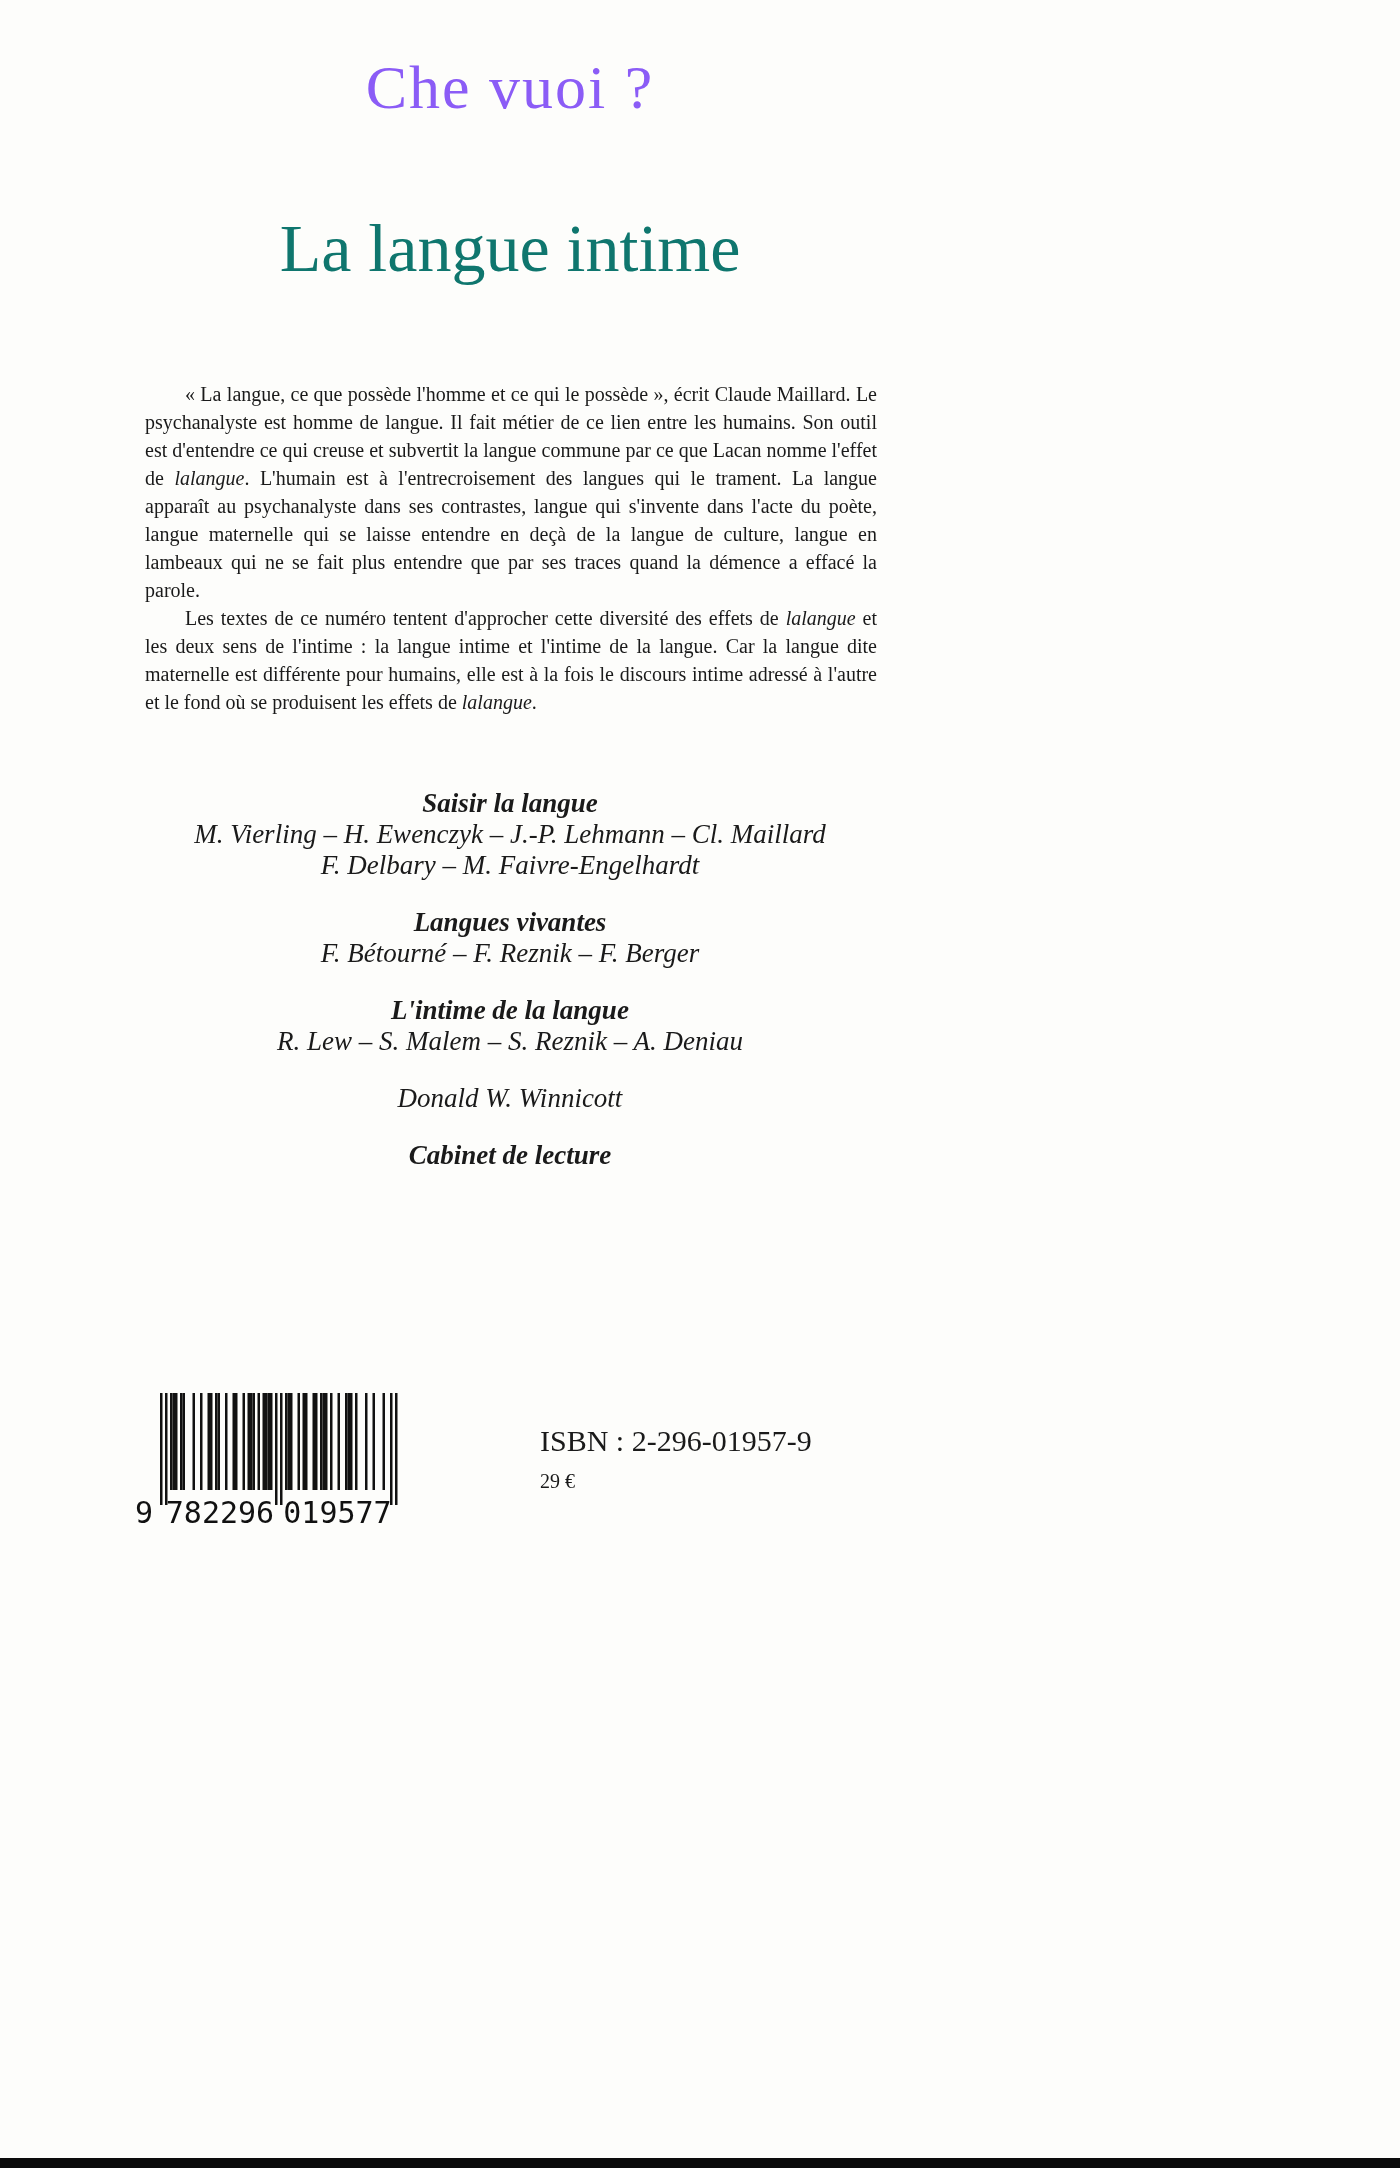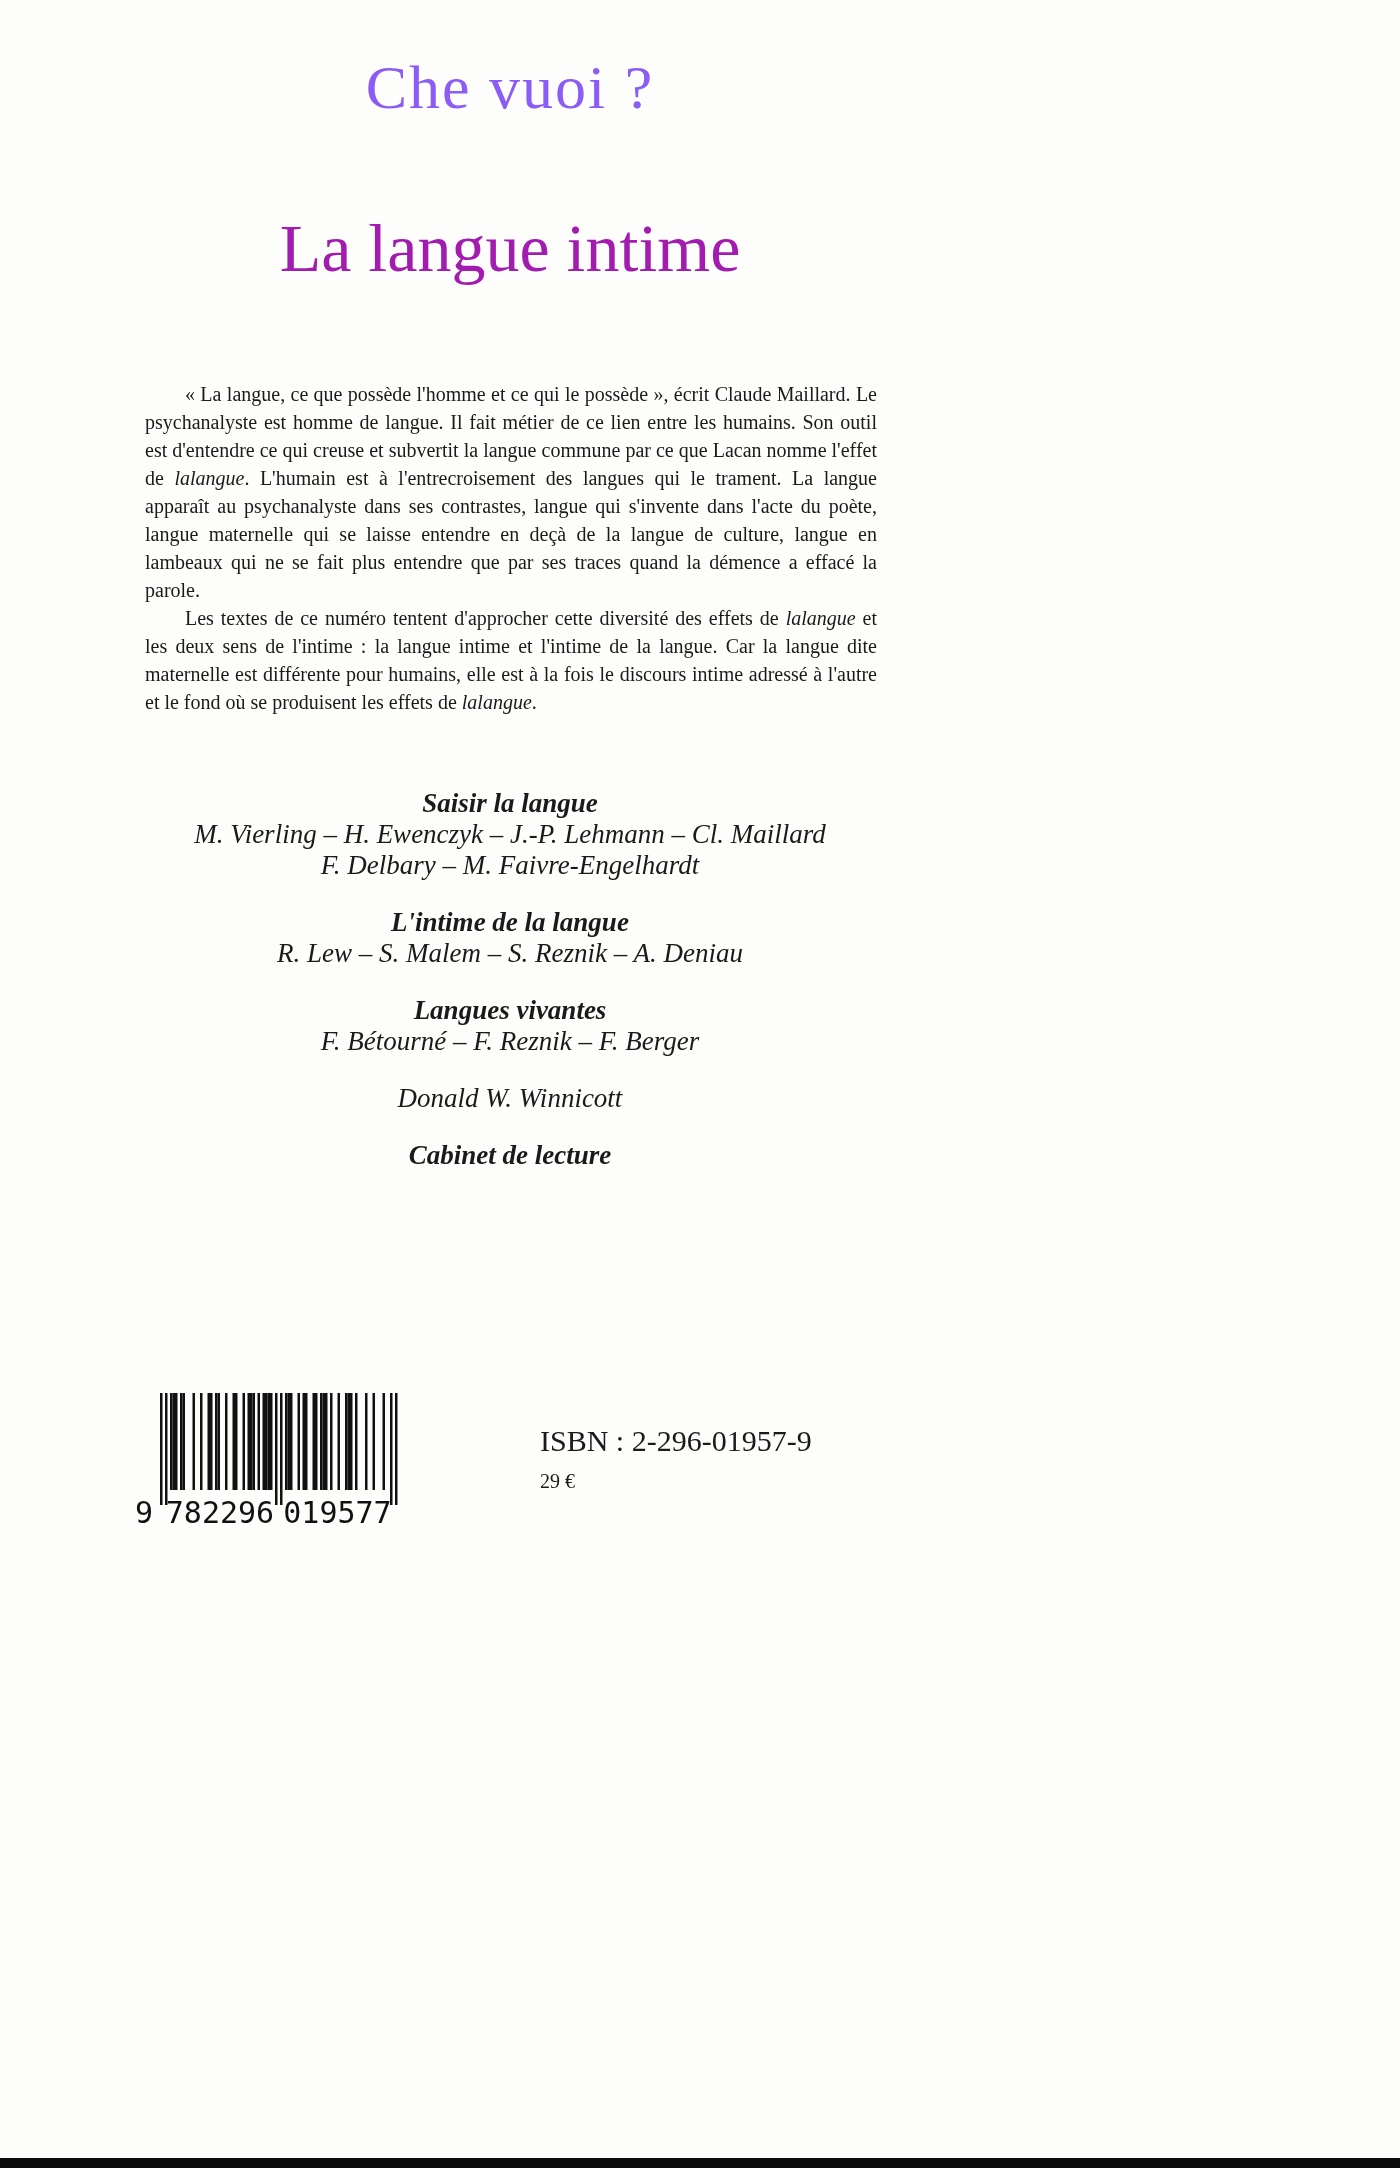--- a/index.html
+++ b/index.html
@@ -85,40 +85,40 @@
     background: #0b0b0b;
   }
 </style>
 </head>
 <body>
 
 <div class="content">
 
   <h1 class="series-title">Che vuoi ?</h1>
 
-  <h2 class="journal-title" style="color: #a21caf;">La langue intime</h2>
+  <h2 class="journal-title" style="color: #0f766e;">La langue intime</h2>
 
   <div class="blurb">
       <p><span>« La langue, ce que possède l'homme et ce qui le possède », écrit Claude Maillard. Le psychanalyste est homme de langue. Il fait métier de ce lien entre les humains. Son outil est d'entendre ce qui creuse et subvertit la langue commune par ce que Lacan nomme l'effet de </span><em>lalangue</em><span>. L'humain est à l'entrecroisement des langues qui le trament. La langue apparaît au psychanalyste dans ses contrastes, langue qui s'invente dans l'acte du poète, langue maternelle qui se laisse entendre en deçà de la langue de culture, langue en lambeaux qui ne se fait plus entendre que par ses traces quand la démence a effacé la parole.</span></p>
       <p><span>Les textes de ce numéro tentent d'approcher cette diversité des effets de </span><em>lalangue</em><span> et les deux sens de l'intime : la langue intime et l'intime de la langue. Car la langue dite maternelle est différente pour humains, elle est à la fois le discours intime adressé à l'autre et le fond où se produisent les effets de </span><em>lalangue</em><span>.</span></p>
     </div>
 
   <div class="contents">
       <div class="section">
         <div class="heading">Saisir la langue</div>
         <div class="line">M. Vierling – H. Ewenczyk – J.-P. Lehmann – Cl. Maillard</div>
         <div class="line">F. Delbary – M. Faivre-Engelhardt</div>
       </div>
       <div class="section">
+        <div class="heading">Langues vivantes</div>
+        <div class="line">F. Bétourné – F. Reznik – F. Berger</div>
+      </div>
+      <div class="section">
         <div class="heading">L'intime de la langue</div>
         <div class="line">R. Lew – S. Malem – S. Reznik – A. Deniau</div>
-      </div>
-      <div class="section">
-        <div class="heading">Langues vivantes</div>
-        <div class="line">F. Bétourné – F. Reznik – F. Berger</div>
       </div>
       <div class="section">
         <div class="line">Donald W. Winnicott</div>
       </div>
       <div class="section">
         <div class="heading">Cabinet de lecture</div>
       </div>
     </div>
 
 </div>

